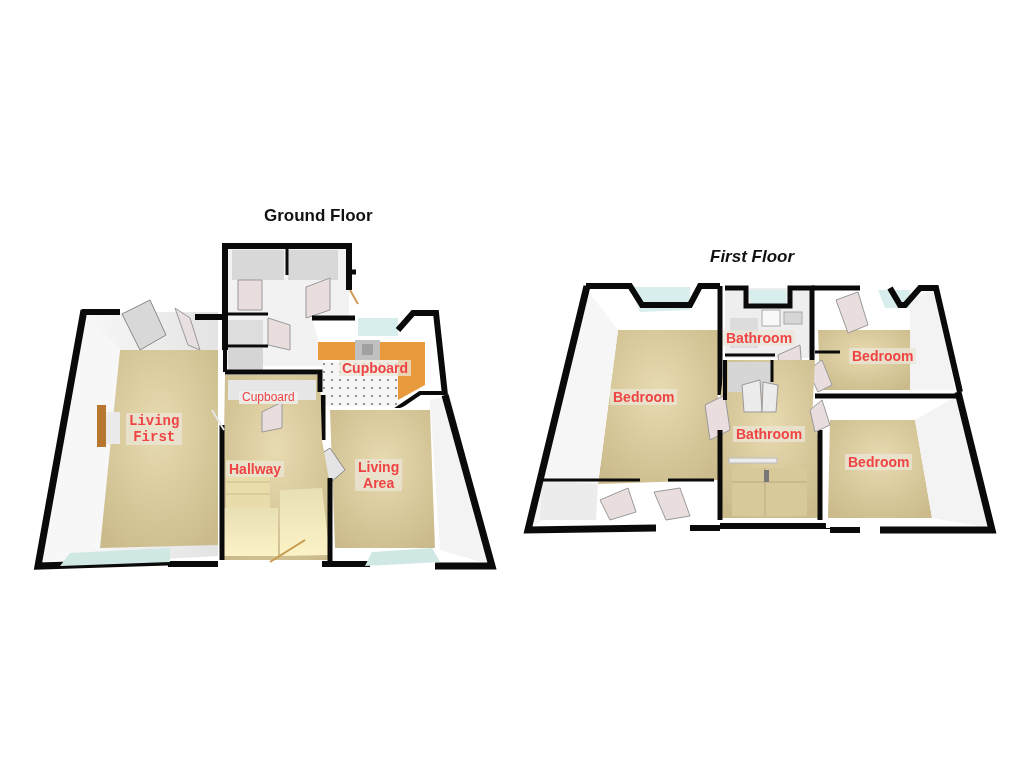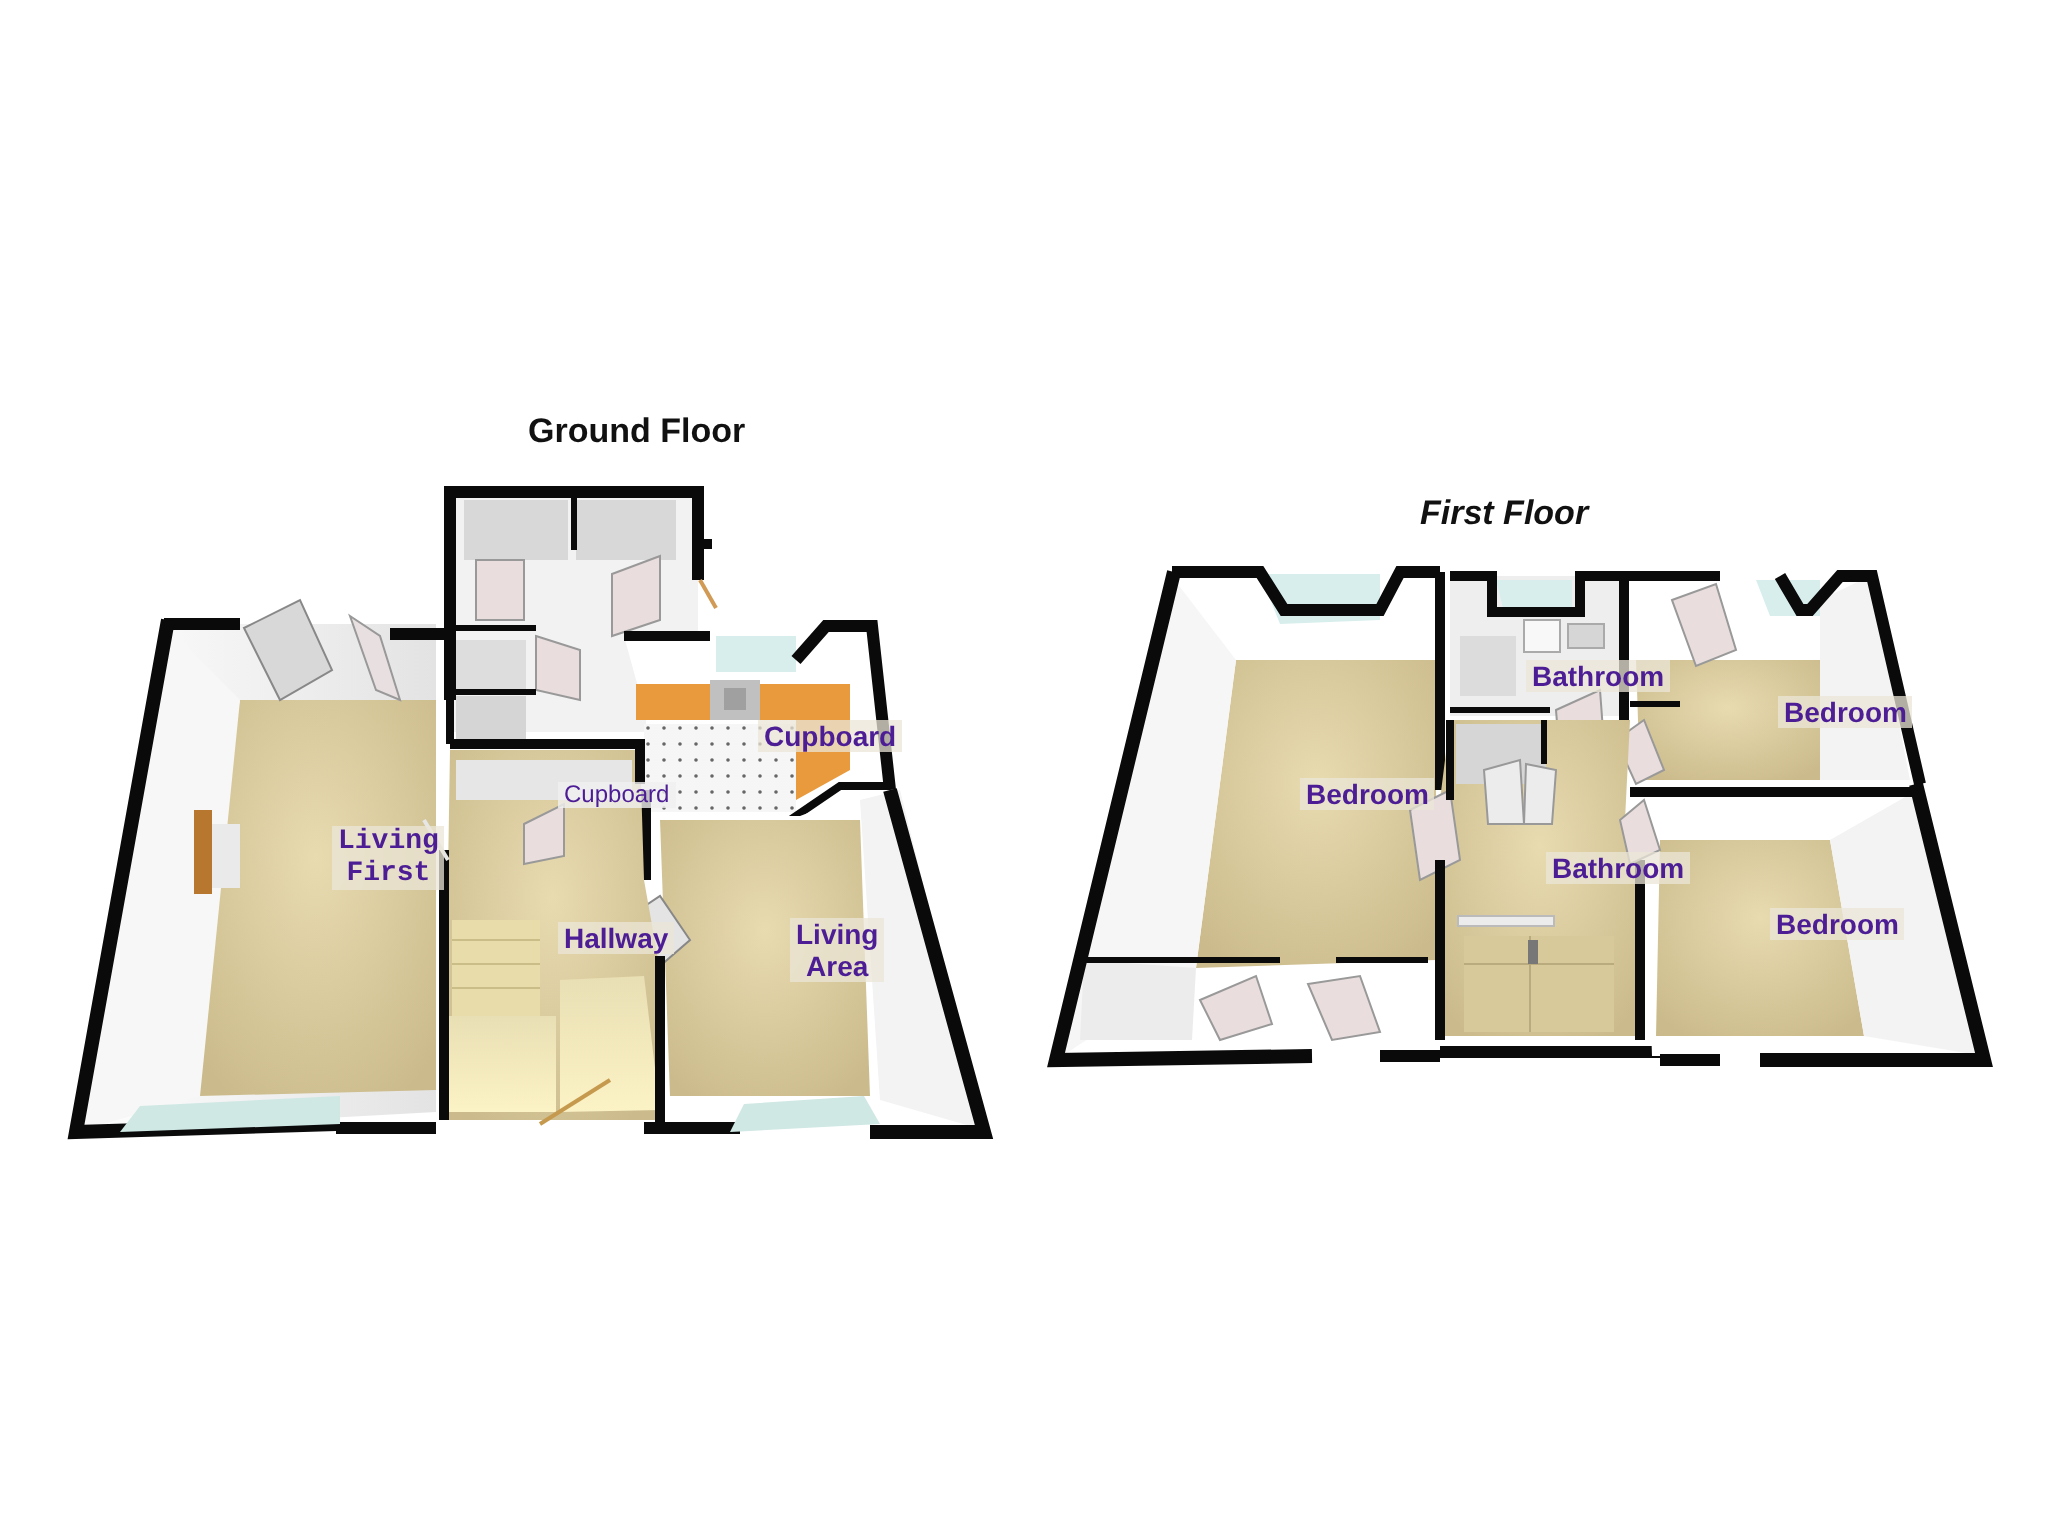--- a/index.html
+++ b/index.html
@@ -1,19 +1,19 @@
 <!DOCTYPE html>
 <html><head>
 <meta charset="utf-8">
 <style>
   html, body { margin:0; padding:0; background:#ffffff; }
   body { width:1024px; height:768px; position:relative; overflow:hidden; font-family:"Liberation Sans", sans-serif; }
   .floor-title { position:absolute; font-weight:bold; font-size:17px; color:#111; white-space:nowrap; }
   .plan { position:absolute; left:0; top:0; }
-  .room-label { position:absolute; font-weight:bold; font-size:14px; color:#4c1d95; background:rgba(235,230,215,0.75); padding:0 3px; line-height:16px; text-align:center; white-space:nowrap;margin-left:40px; }
+  .room-label { position:absolute; font-weight:bold; font-size:14px; color:#ef4444; background:rgba(235,230,215,0.75); padding:0 3px; line-height:16px; text-align:center; white-space:nowrap; }
   .room-label.small { font-weight:normal; font-size:12px; background:rgba(240,240,240,0.8); line-height:13px; }
 </style>
 </head>
 <body>
 
 <div class="floor-title" style="left:216px; top:206px;margin-left:48px;">Ground Floor</div>
 <div class="floor-title" style="left:710px; top:247px;font-style:italic;">First Floor</div>
 
 <svg class="plan" width="1024" height="768" viewBox="0 0 1024 768">
   <defs>
@@ -191,21 +191,21 @@
 <div class="room-label" style="left:126px; top:413px;font-family:Liberation Mono, monospace;">
   <div>Living</div>
   <div>First</div>
 </div>
 <div class="room-label" style="left:339px; top:360px;">
   <div>Cupboard</div>
 </div>
 <div class="room-label small" style="left:239px; top:391px;">
   <div>Cupboard</div>
 </div>
-<div class="room-label" style="left:239px; top:461px;text-align:center;">
+<div class="room-label" style="left:226px; top:461px;text-align:center;">
   <div>Hallway</div>
 </div>
 <div class="room-label" style="left:355px; top:459px;">
   <div>Living</div>
   <div>Area</div>
 </div>
 
 <div class="room-label" style="left:723px; top:330px;">
   <div>Bathroom</div>
 </div>

